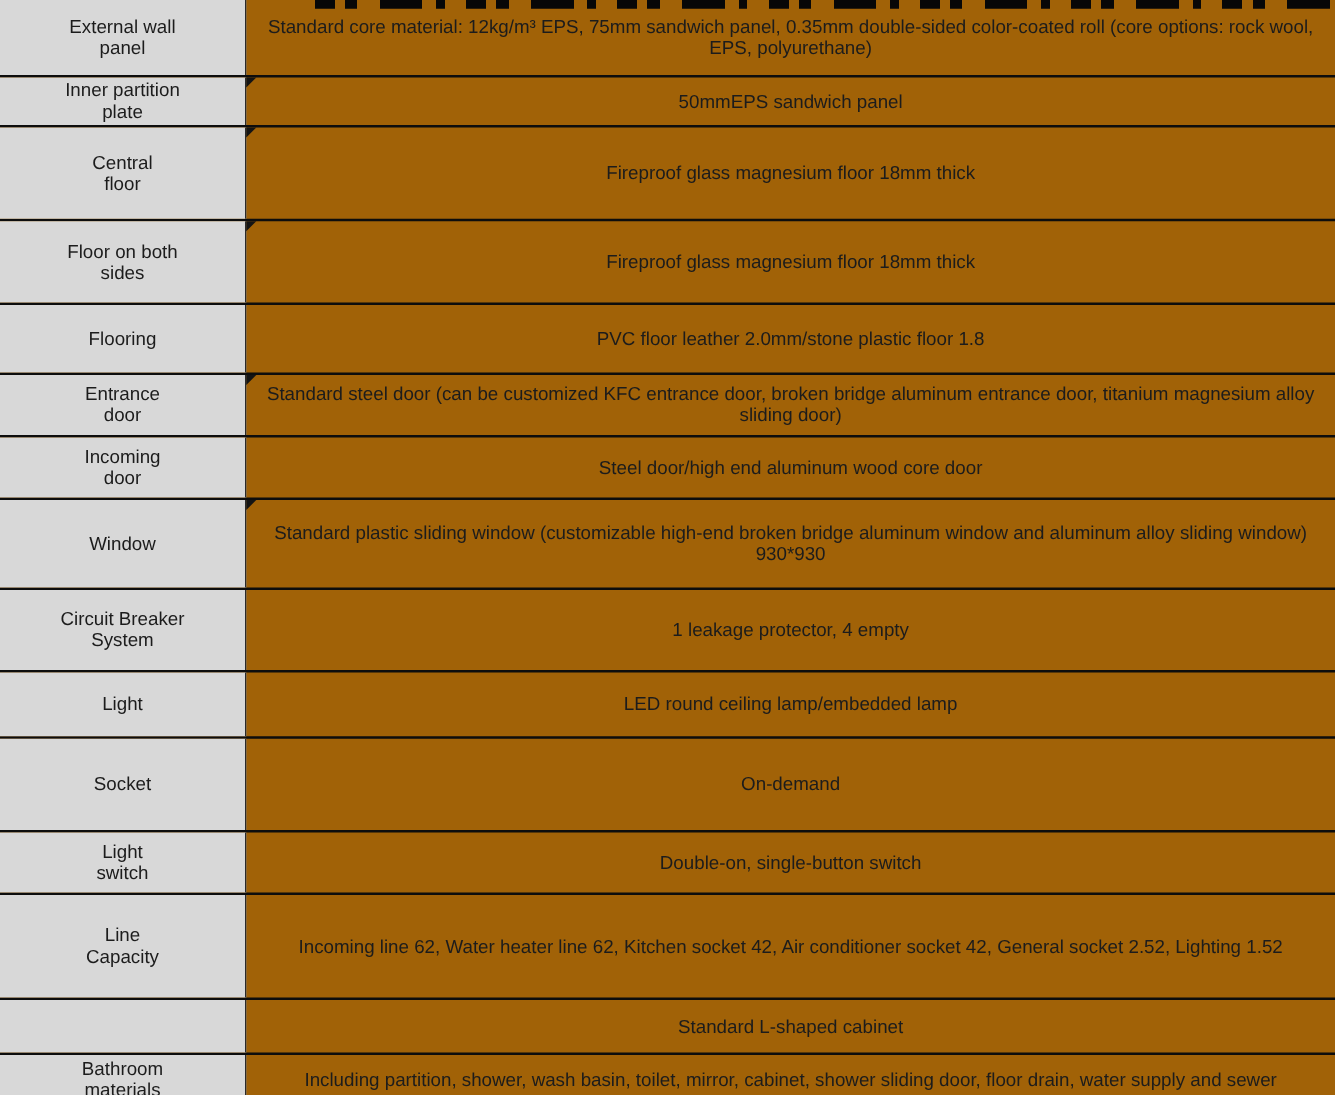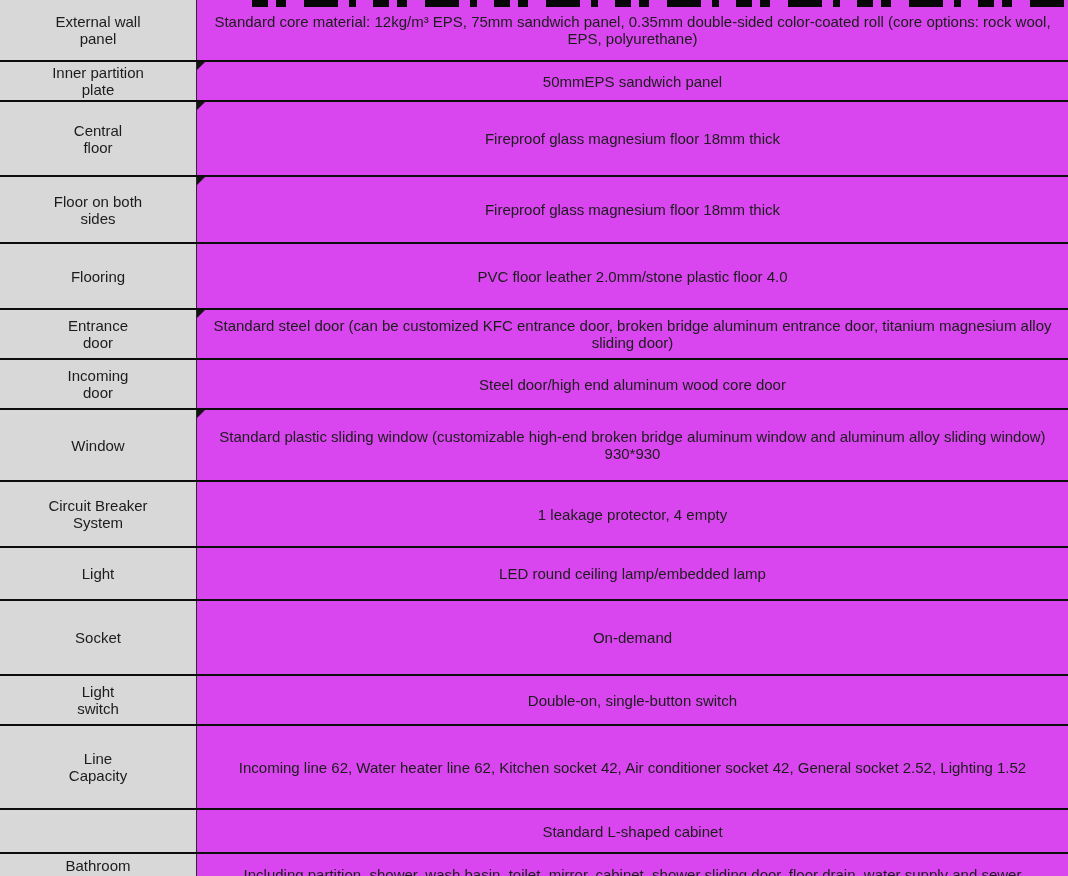--- a/index.html
+++ b/index.html
@@ -1,40 +1,40 @@
 <!DOCTYPE html>
 <html><head>
 <meta charset="utf-8">
 <style>
   html,body{margin:0;padding:0;}
   body{
     width:1068px;height:876px;overflow:hidden;background:#ffffff;
     font-family:"Liberation Sans",sans-serif;color:#1c1c1c;
   }
-  .table{position:relative;width:1068px;height:876px;background:#d946ef;}
+  .table{position:relative;width:1068px;height:876px;background:#a16207;}
   .row{display:flex;box-sizing:border-box;border-bottom:2px solid #0d0d0d;width:1068px;}
   .cell{display:flex;align-items:center;justify-content:center;text-align:center;box-sizing:border-box;}
   .label{
     width:197px;flex:none;background:#d8d8d8;border-right:1px solid #2a2a2a;
     white-space:pre-line;font-size:15px;line-height:17px;padding:2px 6px;
   }
   .value{
     flex:1;position:relative;padding:0 14px;font-size:15px;line-height:17px;
   }
   
   .has-marker .value::before{
     content:"";position:absolute;top:0;left:0;width:0;height:0;
     border-top:8px solid #141414;border-right:8px solid transparent;
   }
   
   .row-0{height:62px}
   .row-1{height:40px}
   .row-2{height:75px}
   .row-3{height:67px}
-  .row-4{height:66px}
+  .row-4{height:56px}
   .row-5{height:50px}
   .row-6{height:50px}
   .row-7{height:72px}
   .row-8{height:66px}
   .row-9{height:53px}
   .row-10{height:75px}
   .row-11{height:50px}
   .row-12{height:84px}
   .row-13{height:44px}
   .row-14{height:40px;border-bottom:none}
@@ -73,21 +73,21 @@
   </div>
 
   <div class="row row-3 has-marker">
     <div class="cell label">Floor on both
 sides</div>
     <div class="cell value">Fireproof glass magnesium floor 18mm thick</div>
   </div>
 
   <div class="row row-4">
     <div class="cell label">Flooring</div>
-    <div class="cell value">PVC floor leather 2.0mm/stone plastic floor 4.0</div>
+    <div class="cell value">PVC floor leather 2.0mm/stone plastic floor 1.8</div>
   </div>
 
   <div class="row row-5 has-marker">
     <div class="cell label">Entrance
 door</div>
     <div class="cell value">Standard steel door (can be customized KFC entrance door, broken bridge aluminum entrance door, titanium magnesium alloy sliding door)</div>
   </div>
 
   <div class="row row-6">
     <div class="cell label">Incoming

